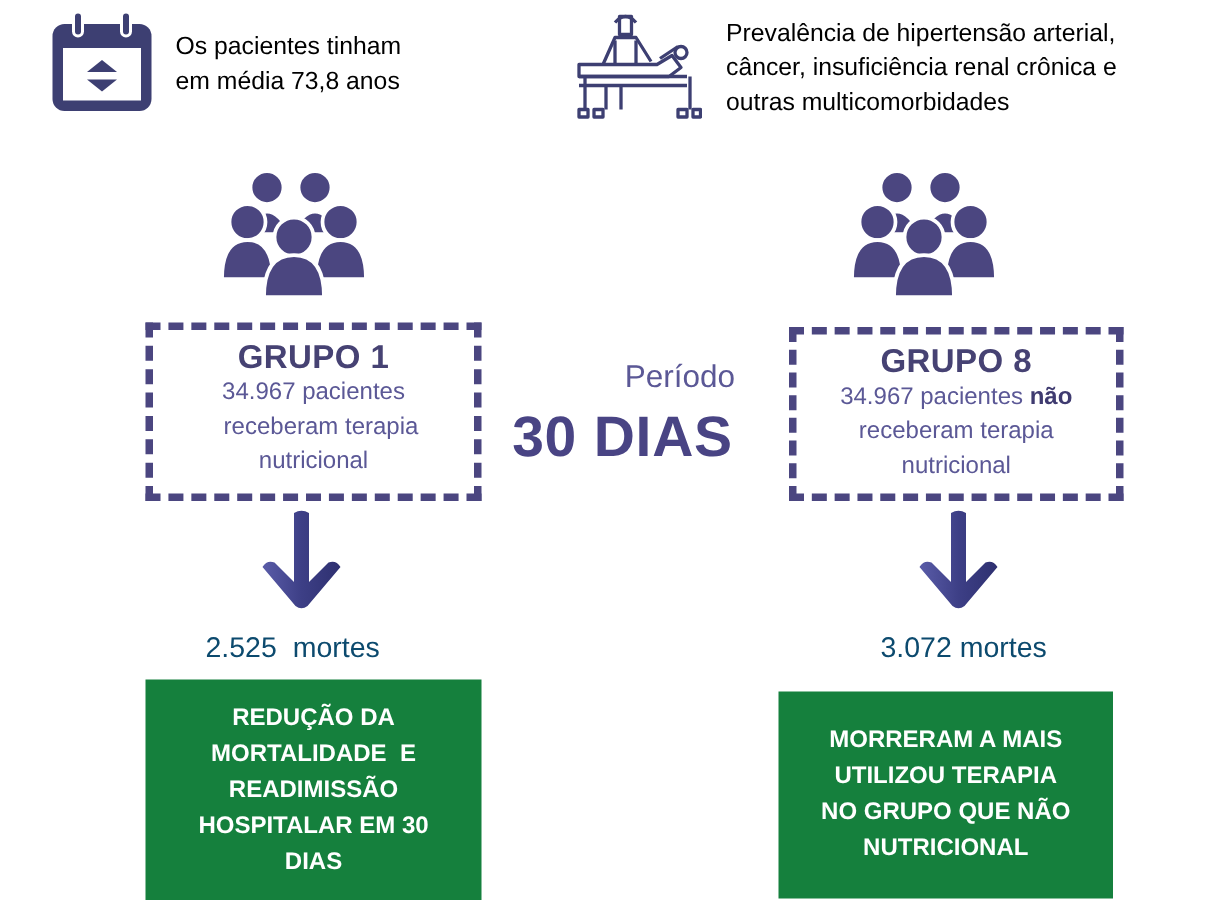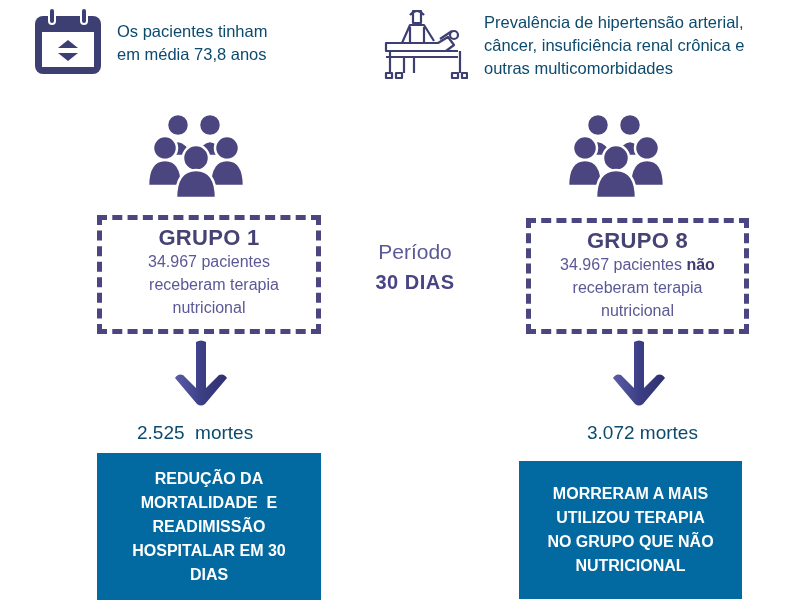--- a/index.html
+++ b/index.html
@@ -1,28 +1,28 @@
 <!DOCTYPE html>
 <html><head>
 <meta charset="utf-8">
 <style>
   html, body { margin:0; padding:0; background:#ffffff; }
   body { width:807px; height:613px; position:relative; overflow:hidden;
          font-family:"Liberation Sans", "DejaVu Sans", sans-serif; color:#4a4680; }
   .abs { position:absolute; }
-  .top-text { font-size:16.5px; line-height:23px; color:#0c4a6e; }
+  .top-text { font-size:16.5px; line-height:23px; color:#000000; }
   .people svg, .arrow svg, .icon svg { display:block; }
   .dash-box { position:absolute; box-sizing:border-box; border:5px dashed #4b4680; }
   .group-title { font-weight:bold; font-size:22px; text-align:center; color:#464273; letter-spacing:0.3px; }
   .group-desc { font-size:16px; line-height:23px; text-align:center; color:#5b5896; }
   .group-desc b { color:#3f3b70; }
   .period-label { font-size:21px; color:#5b5896; text-align:center; }
-  .period-value { font-size:20px; font-weight:bold; color:#494484; text-align:center; letter-spacing:0.5px; }
+  .period-value { font-size:38px; font-weight:bold; color:#494484; text-align:center; letter-spacing:0.5px; }
   .deaths { font-size:19px; color:#0c4a6e; }
-  .result-box { position:absolute; background:#0369a1; color:#ffffff; font-weight:bold;
+  .result-box { position:absolute; background:#15803d; color:#ffffff; font-weight:bold;
                 font-size:16px; line-height:24px; text-align:center; box-sizing:border-box;
                 display:flex; align-items:center; justify-content:center; }
 </style>
 </head>
 <body>
 
 <div class="abs icon" style="left:33px;top:6px;">
   <svg width="70" height="70" viewBox="0 0 70 70">
     <rect x="2" y="10" width="66" height="58" rx="8" fill="#3d3f72"></rect>
     <rect x="9" y="26" width="52" height="35" fill="#ffffff"></rect>
@@ -101,21 +101,21 @@
 
 <div class="dash-box" style="left:97px;top:215px;width:224px;height:119px;">
   <div class="group-title" style="margin-top:5px;">GRUPO 1</div>
   <div class="group-desc" style="margin-top:-1px;">
     <div>34.967 pacientes</div>
     <div style="padding-left:10px;">receberam terapia</div>
     <div>nutricional</div>
   </div>
 </div>
 
-<div class="abs period-label" style="left:340px;top:240px;width:150px;">Período</div>
+<div class="abs period-label" style="left:340px;top:240px;width:150px;text-align:right;">Período</div>
 <div class="abs period-value" style="left:330px;top:271px;width:170px;">30 DIAS</div>
 
 <div class="dash-box" style="left:526px;top:218px;width:223px;height:116px;">
   <div class="group-title" style="margin-top:5px;">GRUPO 8</div>
   <div class="group-desc" style="margin-top:-1px;">
     <div><span>34.967 pacientes </span><b>não</b></div>
     <div>receberam terapia</div>
     <div>nutricional</div>
   </div>
 </div>

